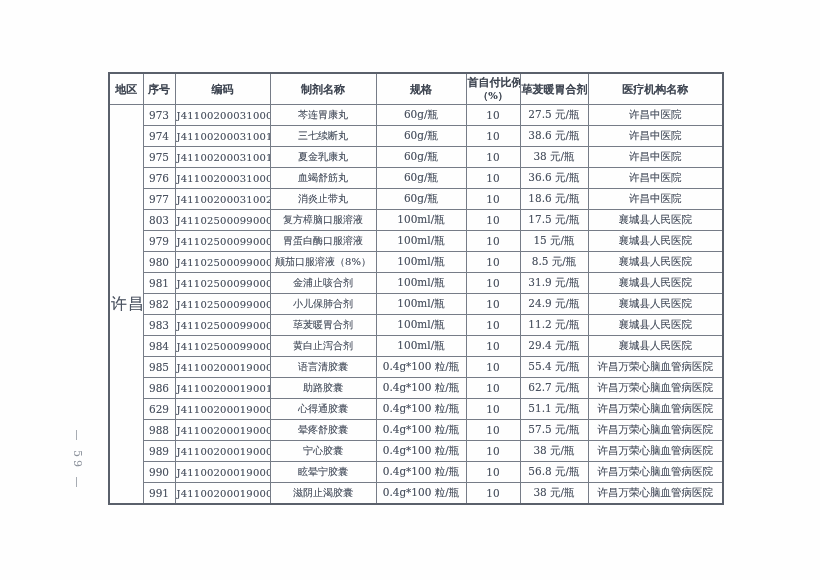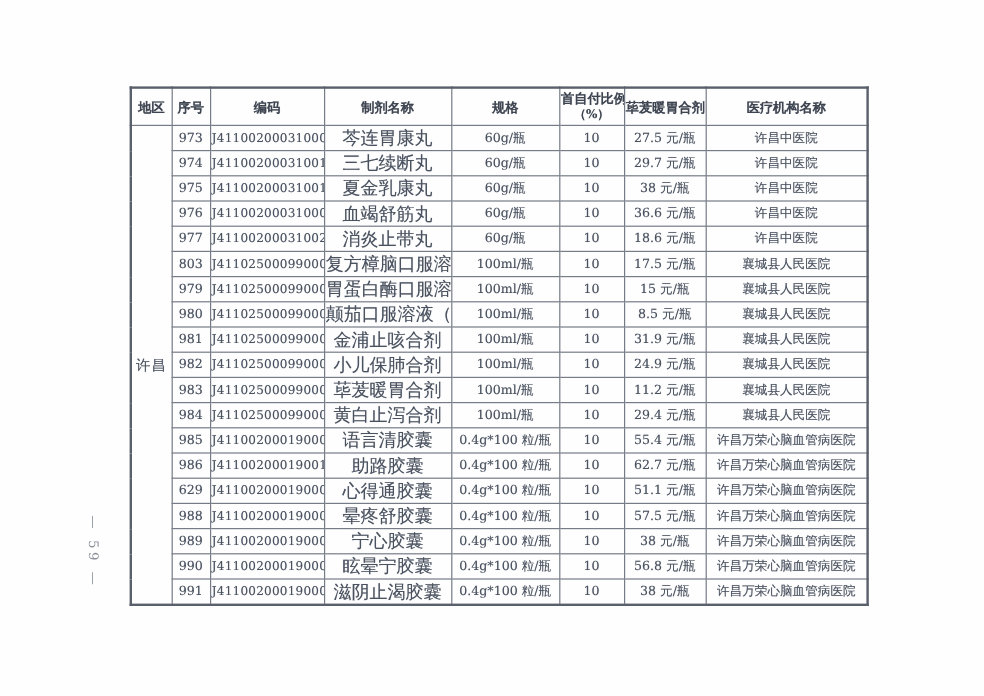--- a/index.html
+++ b/index.html
@@ -64,24 +64,24 @@
   }
   .med-table tbody td {
     font-size: 10.5px;
     height: 20px;
   }
   .med-table td.cell-code {
     font-size: 10px;
     letter-spacing: 0.2px;
   }
   .med-table td.region-cell {
-    font-size: 12px;
+    font-size: 16px;
     letter-spacing: 1px;
   }
-  .med-table td.cell-name { font-size: 15px; }
+  .med-table td.cell-name { font-size: 10px; }
   .med-table td.cell-org  { font-size: 10.5px; }
 </style>
 </head>
 <body>
 
 <div class="page">
 
   <div class="page-num">— 59 —</div>
 
   <table class="med-table">
@@ -120,21 +120,21 @@
           <td class="cell-ratio">10</td>
           <td class="cell-price">27.5 元/瓶</td>
           <td class="cell-org">许昌中医院</td>
         </tr>
         <tr>
           <td class="cell-no">974</td>
           <td class="cell-code">J411002000310014</td>
           <td class="cell-name">三七续断丸</td>
           <td class="cell-spec">60g/瓶</td>
           <td class="cell-ratio">10</td>
-          <td class="cell-price">29.7 元/瓶</td>
+          <td class="cell-price">38.6 元/瓶</td>
           <td class="cell-org">许昌中医院</td>
         </tr>
         <tr>
           <td class="cell-no">975</td>
           <td class="cell-code">J411002000310018</td>
           <td class="cell-name">夏金乳康丸</td>
           <td class="cell-spec">60g/瓶</td>
           <td class="cell-ratio">10</td>
           <td class="cell-price">38 元/瓶</td>
           <td class="cell-org">许昌中医院</td>

